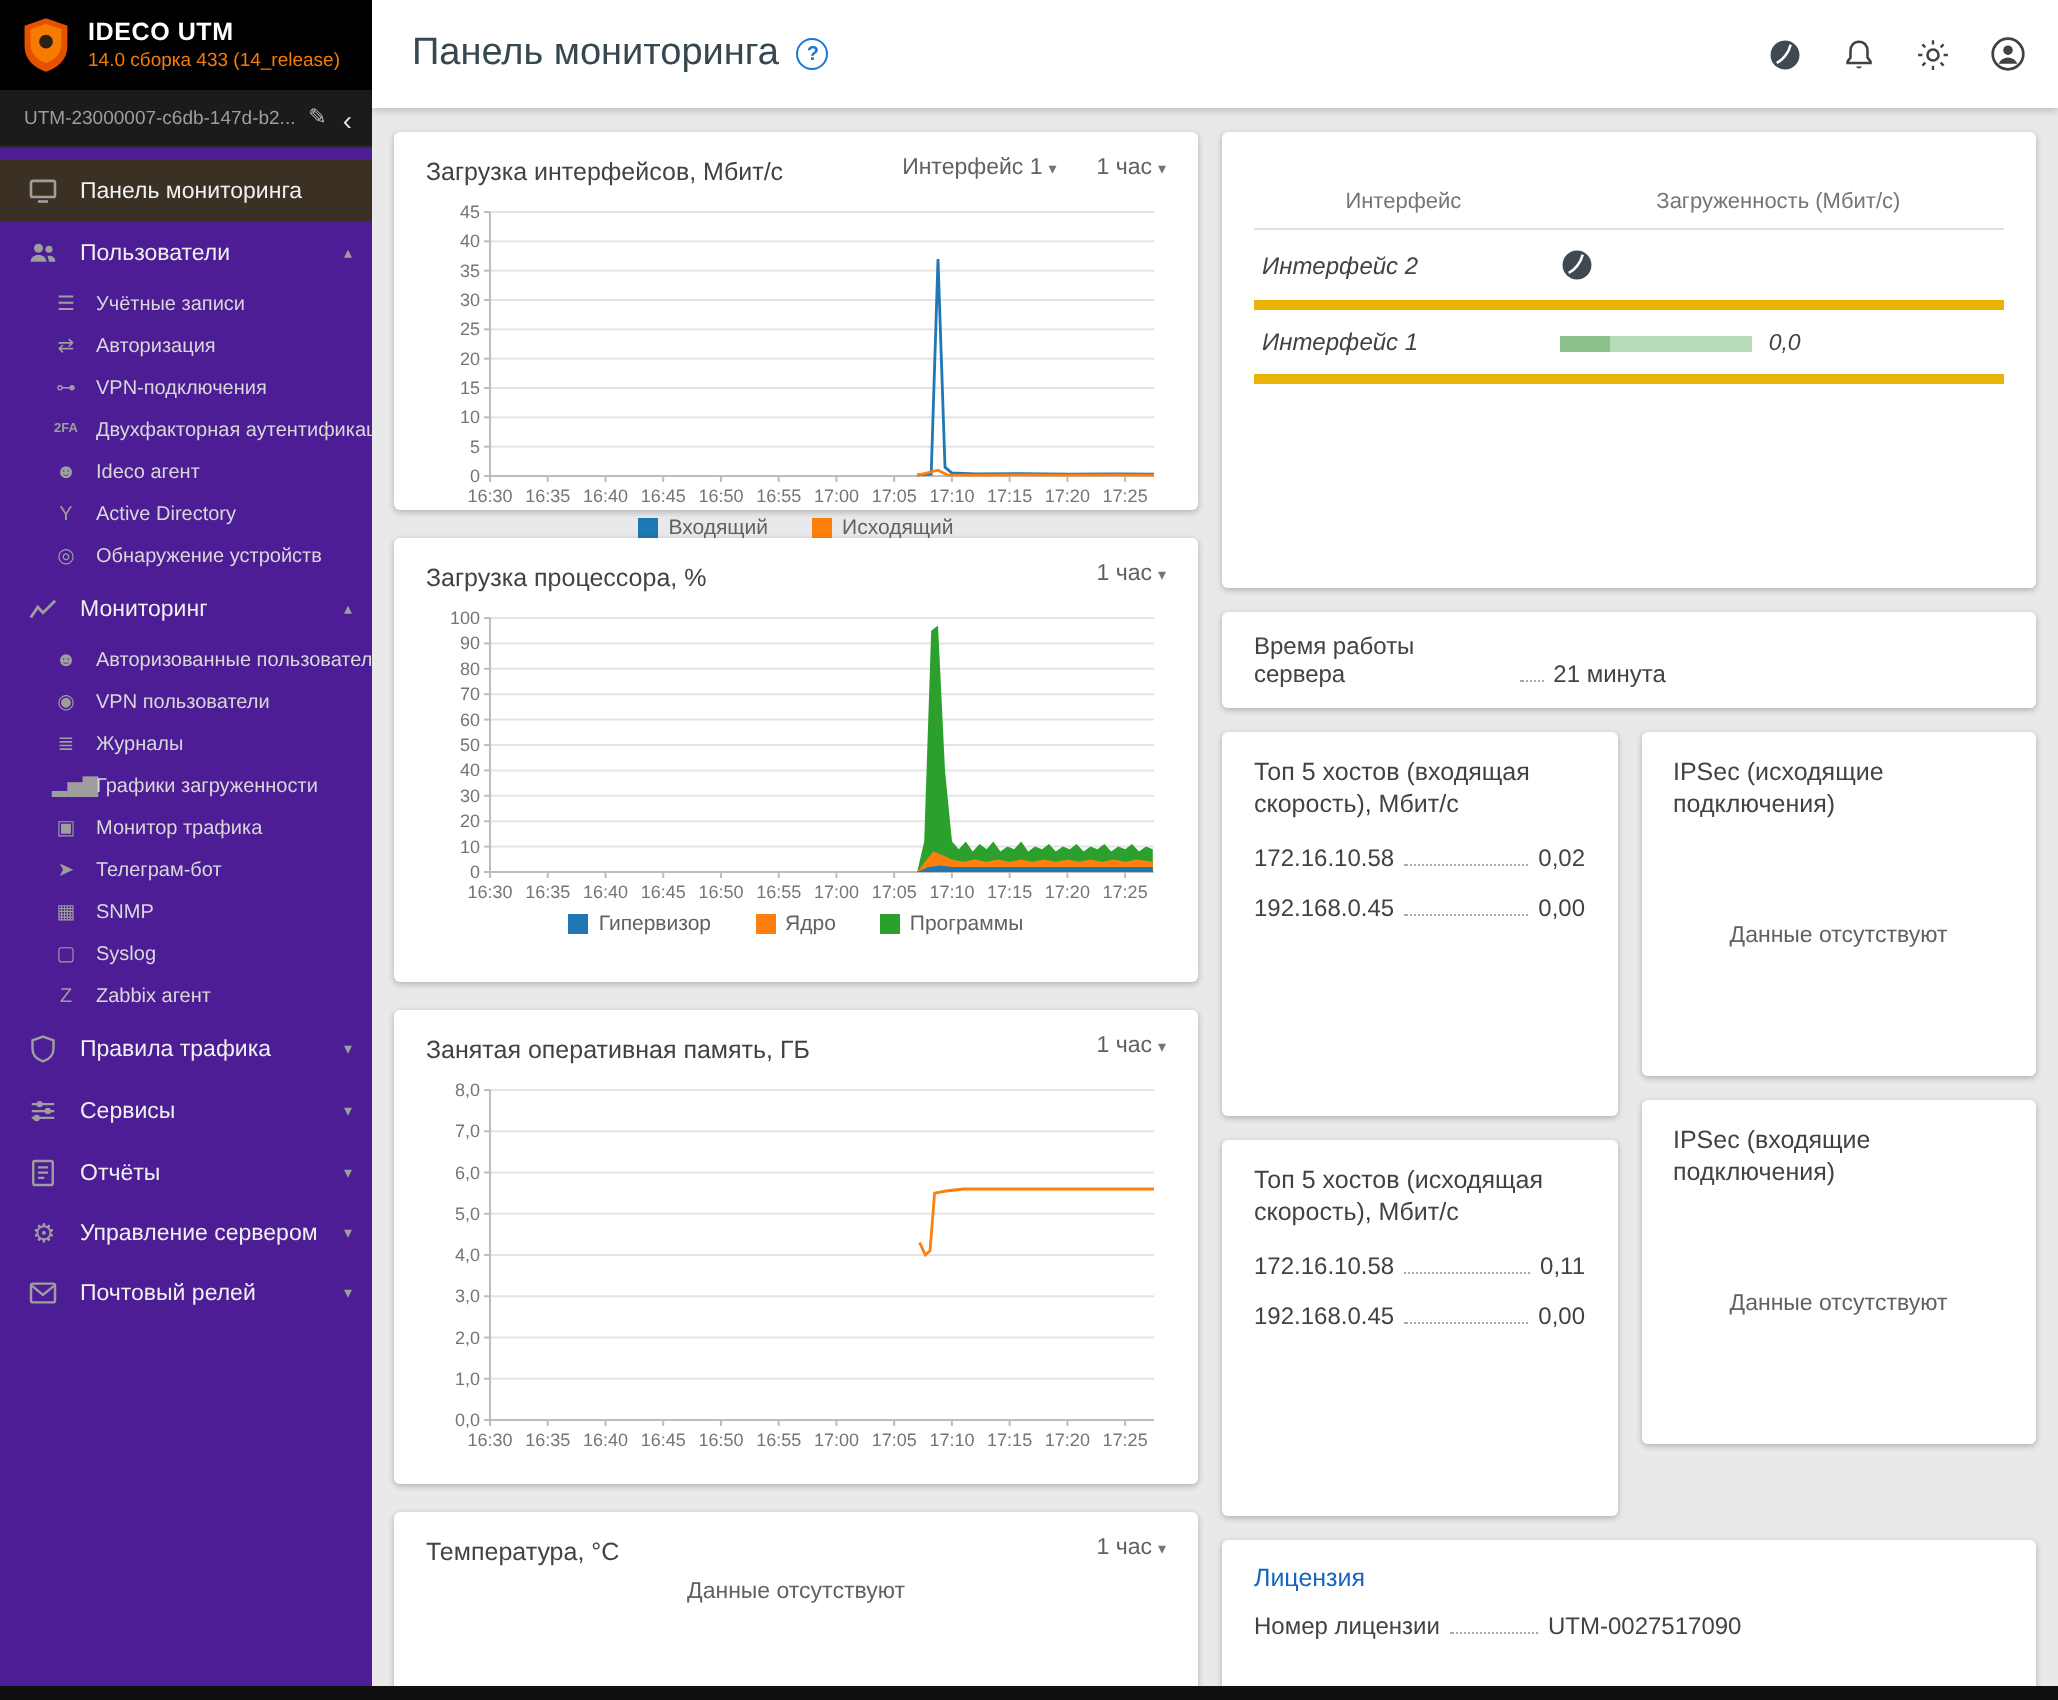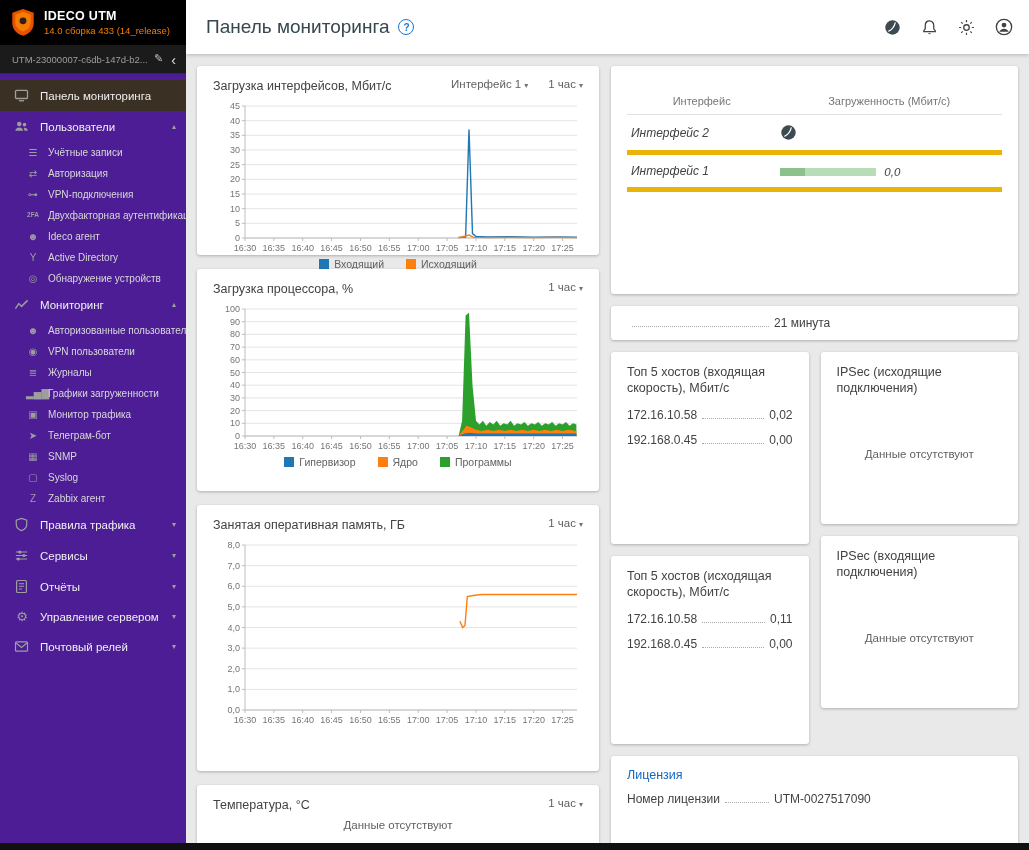--- a/index.html
+++ b/index.html
@@ -450,21 +450,21 @@
                 <span class="legend-swatch" style="background:#ff7f0e"></span>
                 <span>Ядро</span>
               </span>
               <span class="legend-item">
                 <span class="legend-swatch" style="background:#2ca02c"></span>
                 <span>Программы</span>
               </span>
             </div>
         </div>
 
-        <div class="card" style="height:266px;">
+        <div class="card" style="height:237px;">
           <div class="card-head">
             <span class="card-title">Занятая оперативная память, ГБ</span>
             <span class="selects">
               <span class="select"><span>1 час</span><span class="arrow">▾</span></span>
             </span>
           </div>
           <div class="chart" id="c2" style="height: 188px;"><svg width="370" height="188">
                 <line x1="32" y1="171" x2="364" y2="171" stroke="#e4e4e4" stroke-width="1"></line>
                 <line x1="29" y1="171" x2="32" y2="171" stroke="#bdbdbd"></line>
                 <text x="27" y="174" text-anchor="end">0,0</text>
@@ -554,20 +554,21 @@
                 <tr>
                   <td>Интерфейс 1</td>
                   <td><span class="gbar"><span class="gbar-in"></span></span><span class="gval">0,0</span></td>
                 </tr>
               </tbody>
           </table>
         </div>
 
         <div class="card uptime-card">
           <div class="dotrow">
+            <span>Время работы сервера</span>
             <span class="dotlead"></span>
             <span class="dotval fixed">21 минута</span>
           </div>
         </div>
 
         <div class="two-col">
           <div class="subcol">
             <div class="card" style="min-height:192px;">
               <div class="card-title">Топ 5 хостов (входящая скорость), Мбит/с</div>
               <div id="topin-rows">

